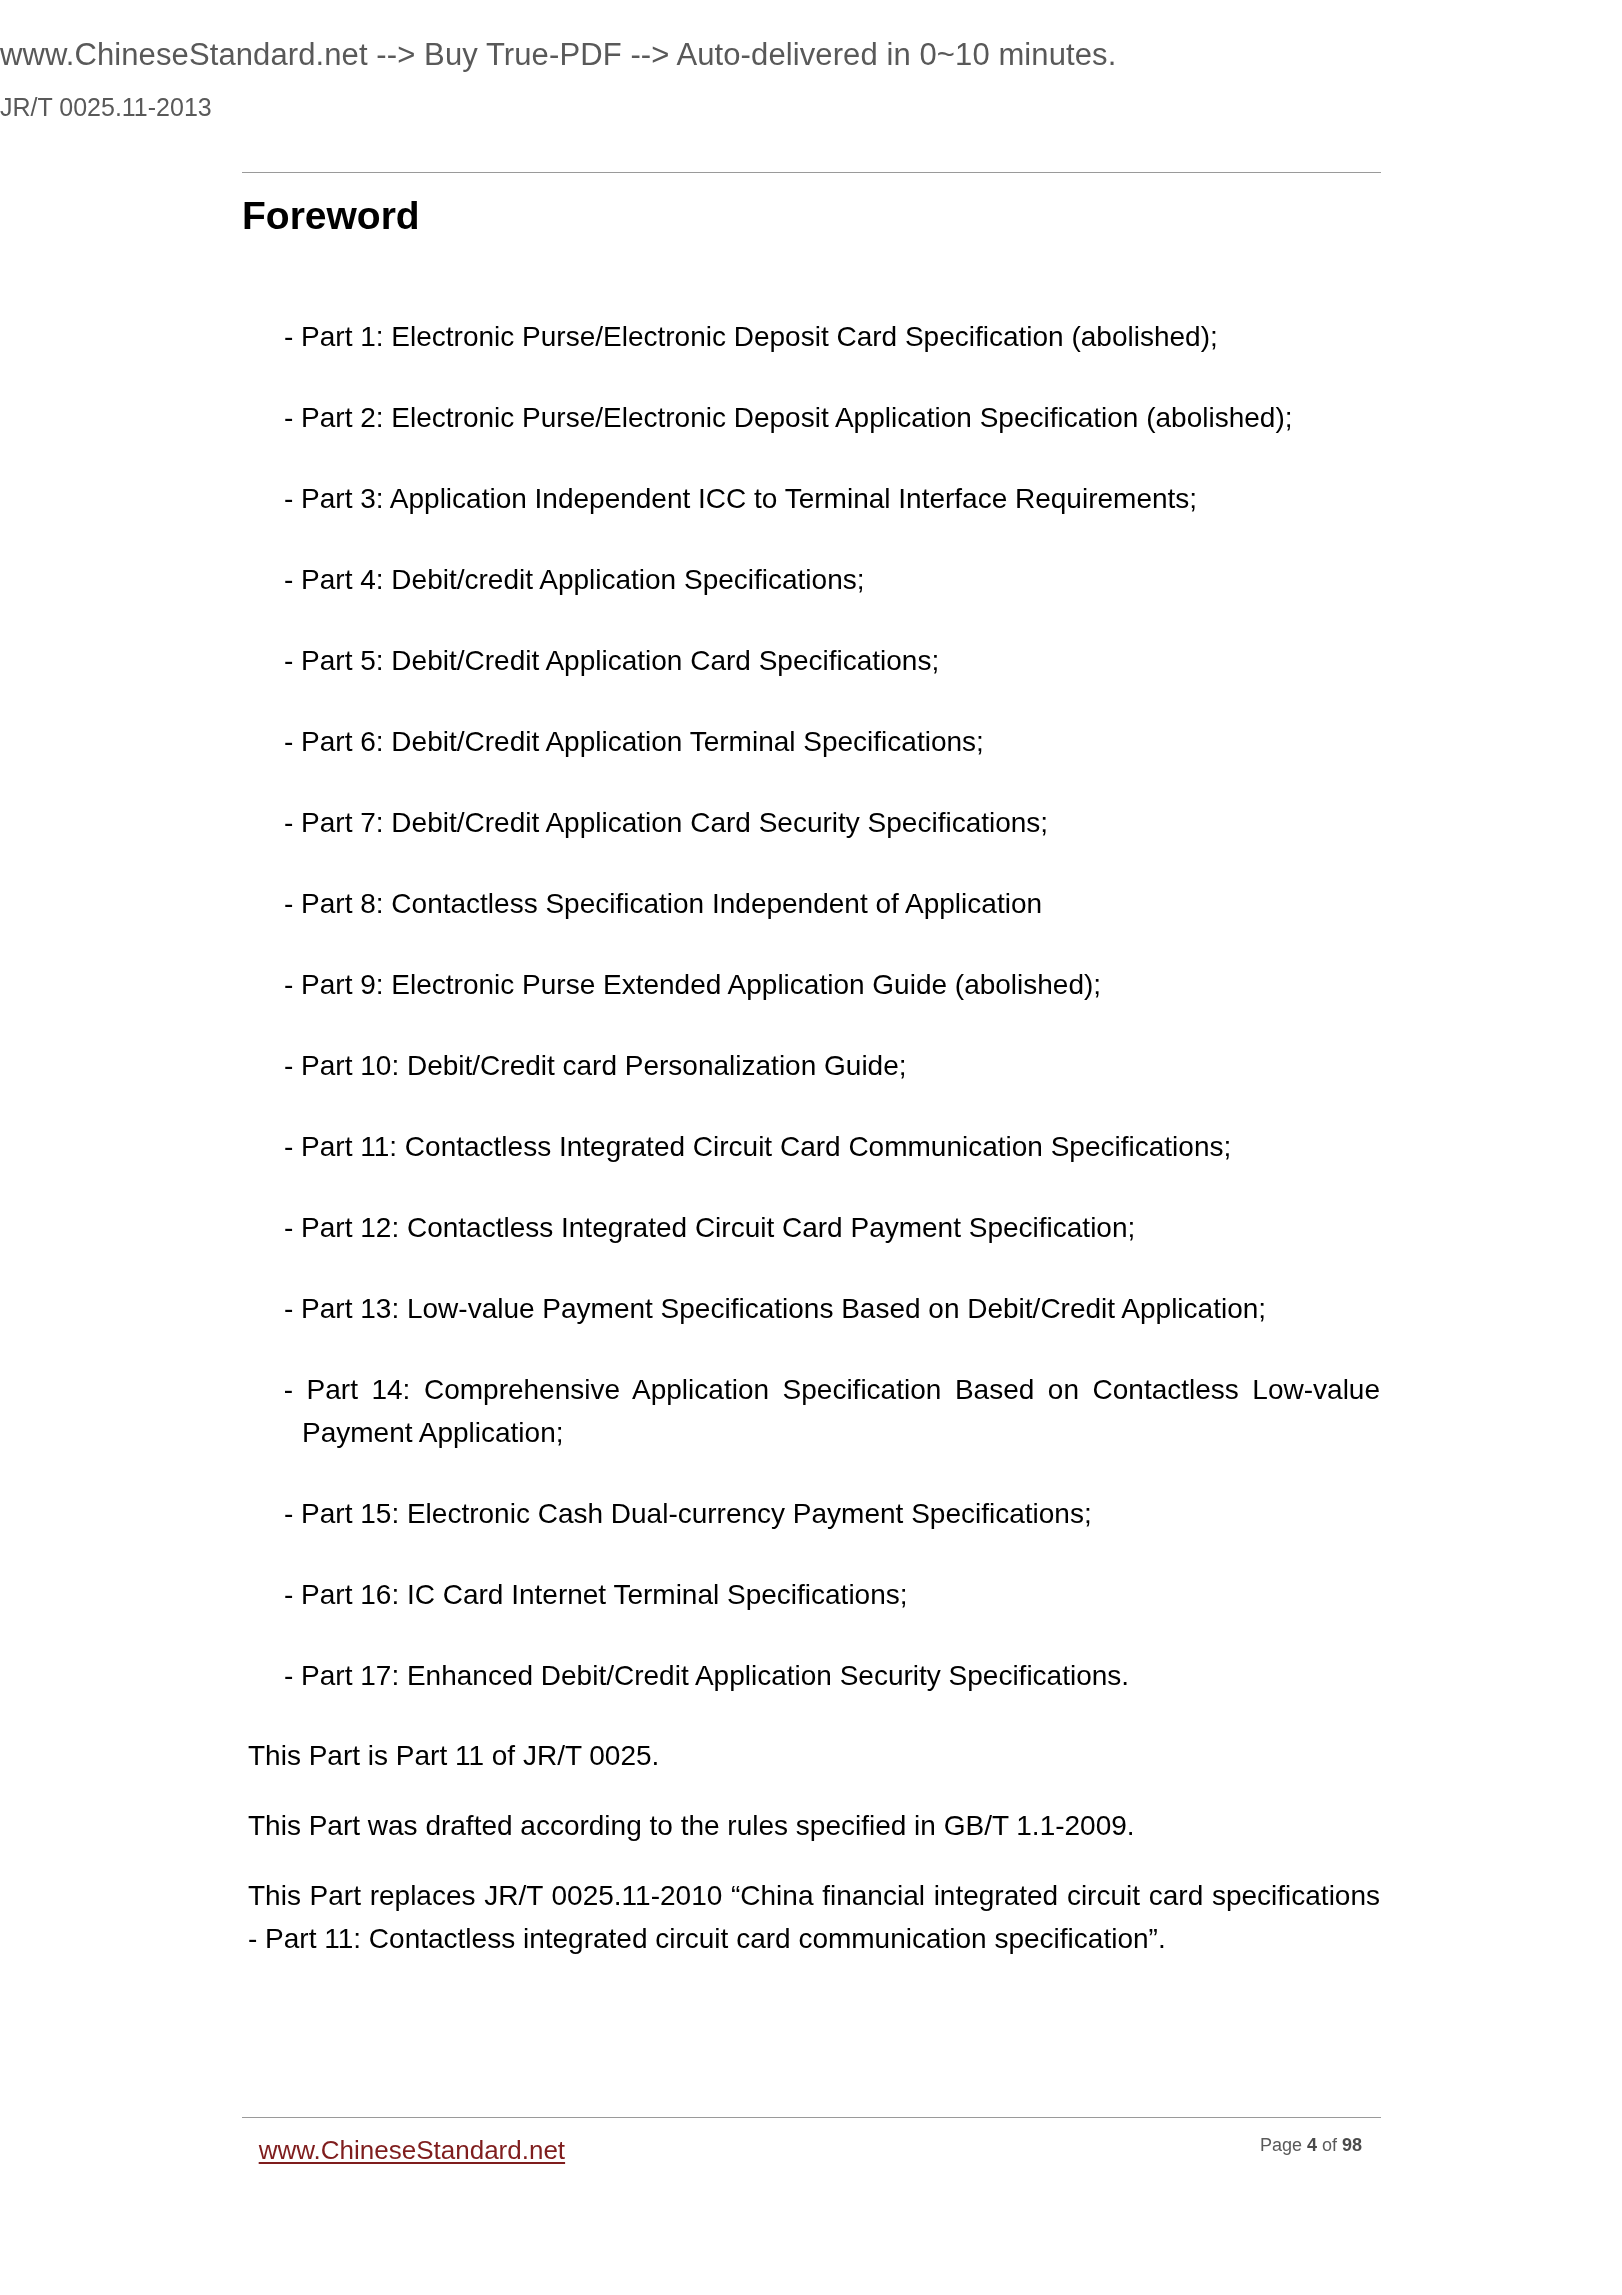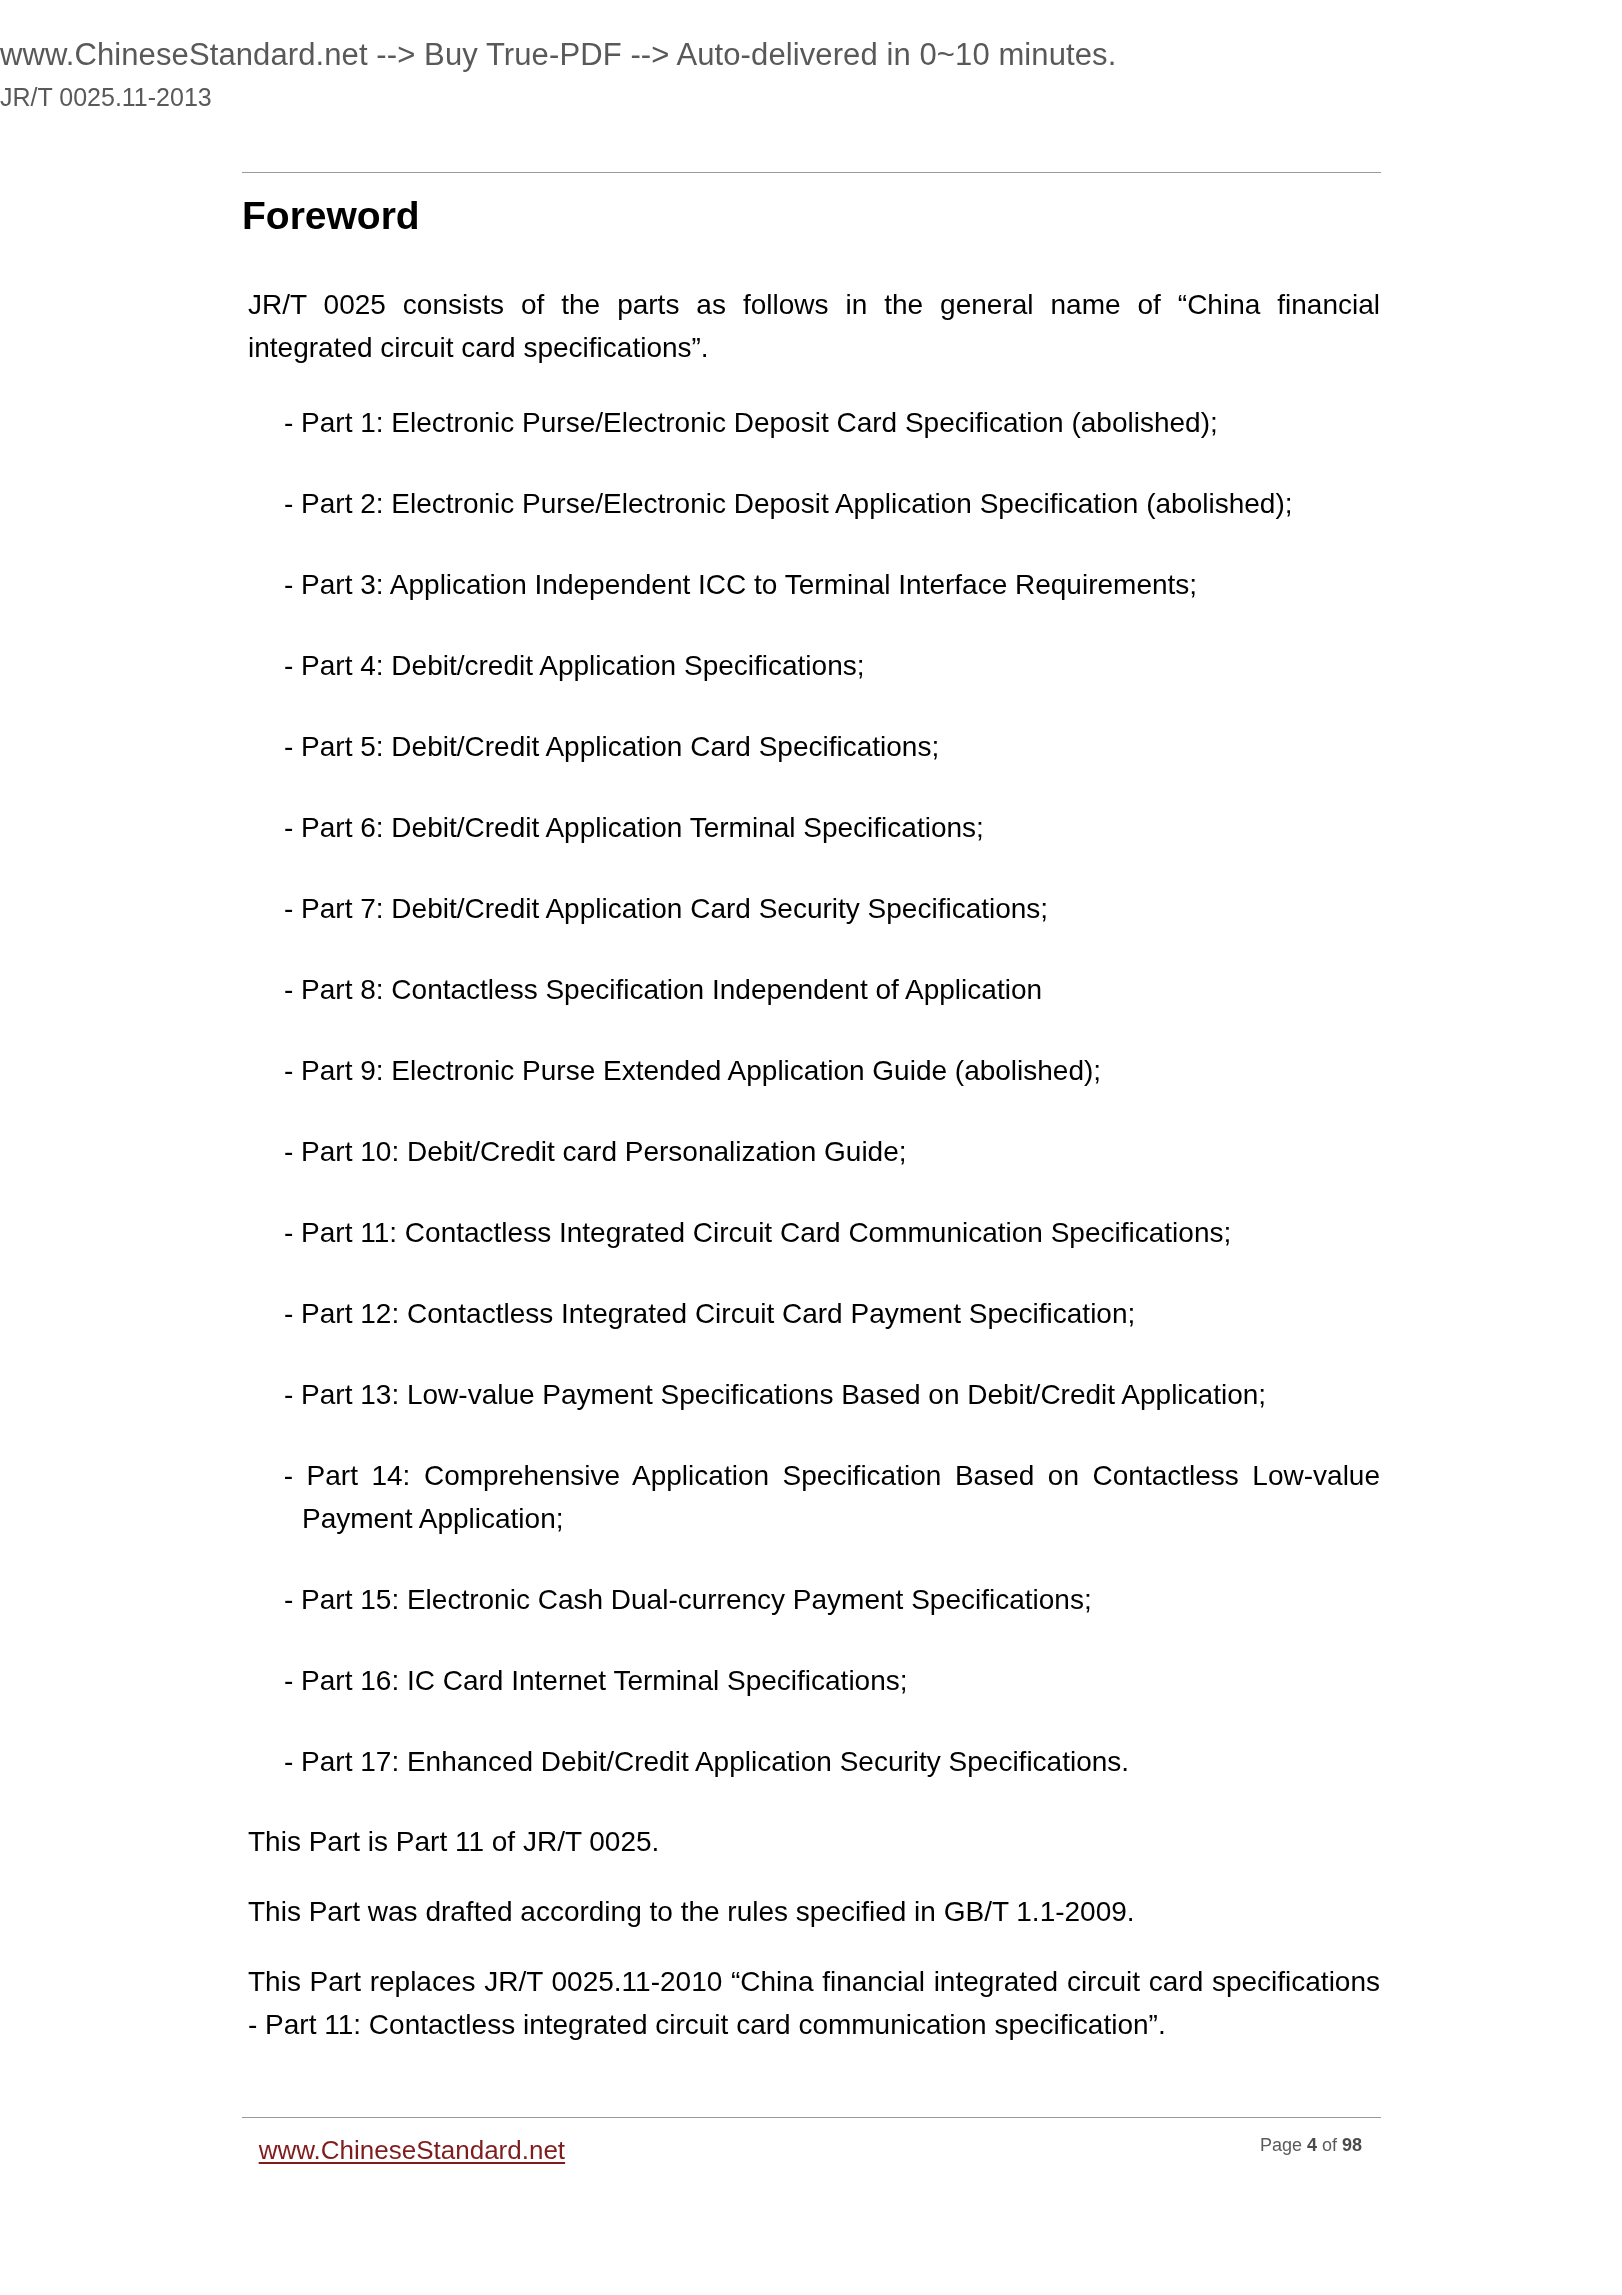--- a/index.html
+++ b/index.html
@@ -33,21 +33,21 @@
     text-align: left;
   }
   .header-promo {
     font-size: 31px;
     color: #595959;
     letter-spacing: 0.1px;
     line-height: 1.15;
     white-space: nowrap;
   }
   .header-std {
-    margin-top: 10px;
+    margin-top: 20px;
     font-size: 25px;
     color: #595959;
     line-height: 1.15;
   }
 
   .rule {
     position: absolute;
     left: 242px;
     width: 1139px;
     height: 0;
@@ -151,21 +151,20 @@
     <div class="header-promo">www.ChineseStandard.net --&gt; Buy True-PDF --&gt; Auto-delivered in 0~10 minutes.</div>
     <div class="header-std">JR/T 0025.11-2013</div>
   </div>
 
   <div class="rule rule-top"></div>
 
   <div class="doc-title">Foreword</div>
 
   <div class="body-area">
 
-    <p class="para para-intro">JR/T 0025 consists of the parts as follows in the general name of “China financial integrated circuit card specifications”.</p>
 
     <ul class="parts-list">
       <li class="part-item">- Part 1: Electronic Purse/Electronic Deposit Card Specification (abolished);</li>
       <li class="part-item">- Part 2: Electronic Purse/Electronic Deposit Application Specification (abolished);</li>
       <li class="part-item">- Part 3: Application Independent ICC to Terminal Interface Requirements;</li>
       <li class="part-item">- Part 4: Debit/credit Application Specifications;</li>
       <li class="part-item">- Part 5: Debit/Credit Application Card Specifications;</li>
       <li class="part-item">- Part 6: Debit/Credit Application Terminal Specifications;</li>
       <li class="part-item">- Part 7: Debit/Credit Application Card Security Specifications;</li>
       <li class="part-item">- Part 8: Contactless Specification Independent of Application</li>

